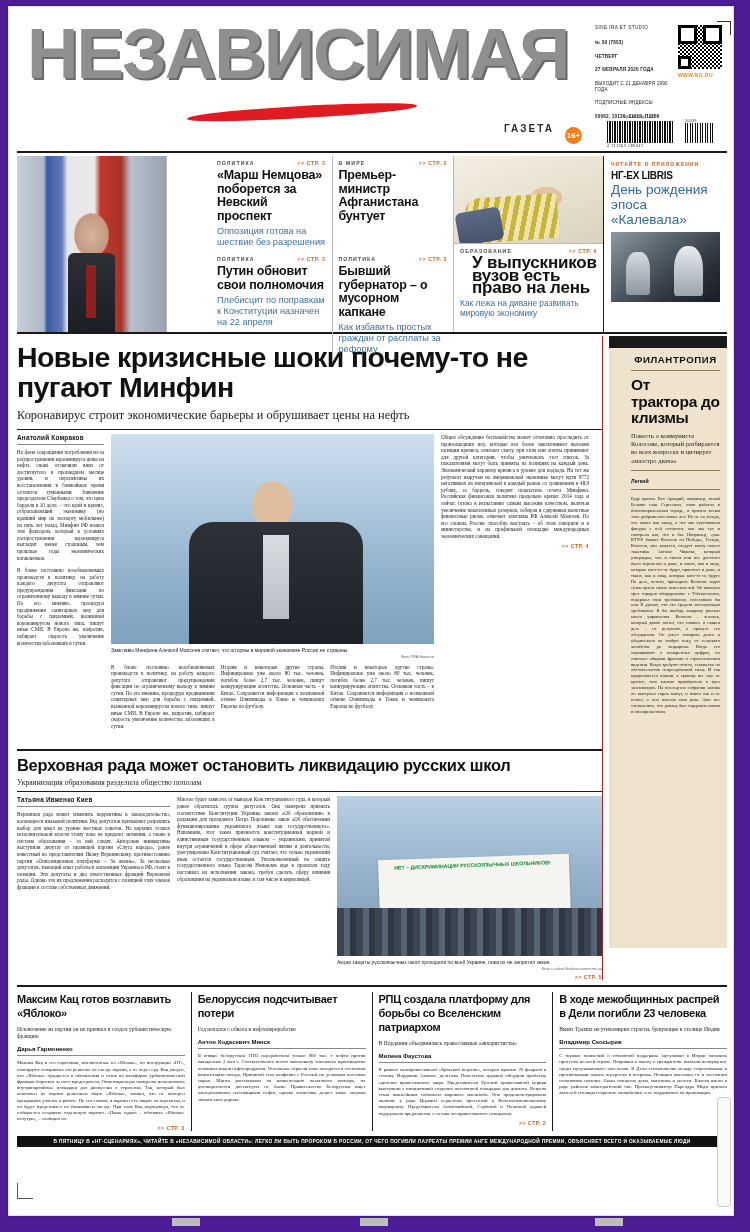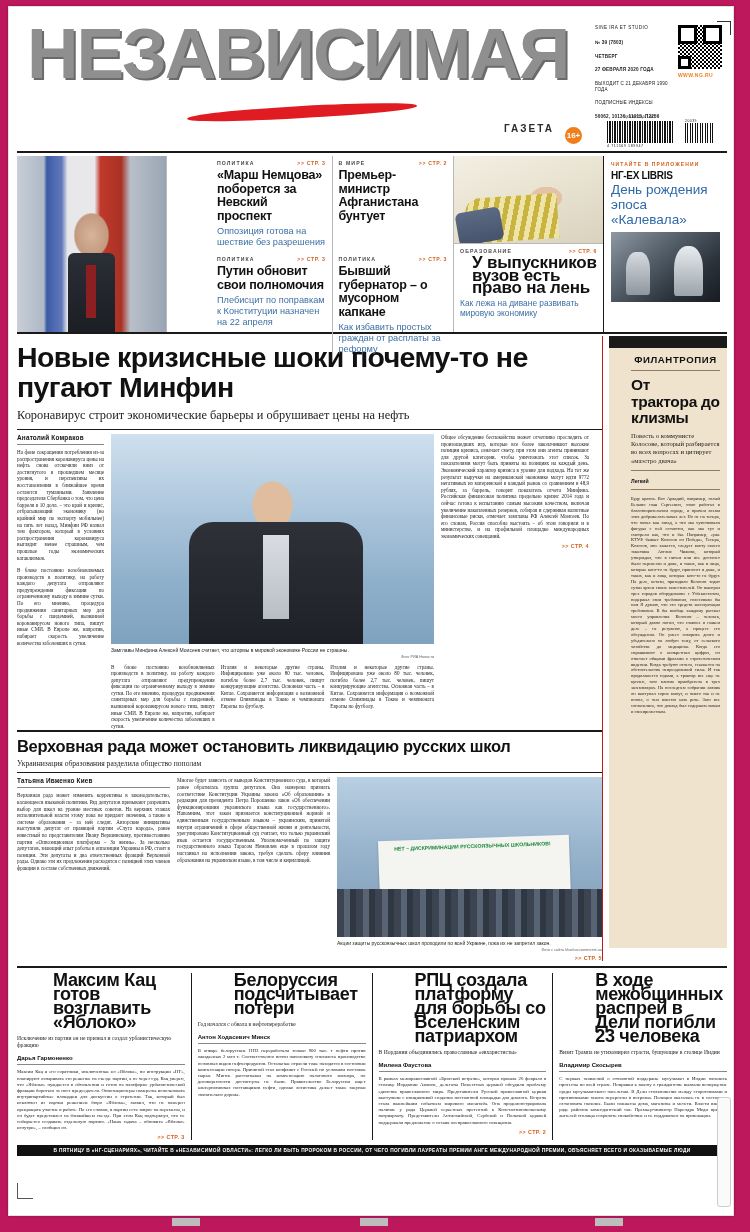--- a/index.html
+++ b/index.html
@@ -4,21 +4,21 @@
 <title>Независимая газета</title>
 <style>
   * { box-sizing: border-box; margin:0; padding:0; }
   html,body{
     background:#d9d9d9;
     font-family:"Liberation Sans", sans-serif;
   }
   .page{
     position:relative;
     width:750px; height:1232px;
-    background:#be185d;
+    background:#4c1d95;
     overflow:hidden;
     margin:0 auto;
   }
   .sheet{
     position:absolute;
     left:8px; top:6px;
     width:726px; height:1210px;
     background:#fff;
     border:1px solid #e2e2e2;
     box-shadow:0 0 3px rgba(0,0,0,.25);
@@ -303,21 +303,21 @@
   .phil-by{
     font-size:5.2px; font-weight:bold; color:#111; margin-top:7px;
   }
   .phil-body{
     font-family:"Liberation Serif", serif;
     font-size:4.5px; line-height:5.9px; text-align:justify; color:#1d1d1d;
     margin-top:5px;
   }
 
   
-  .feature2{ margin-top:1px; }
+  .feature2{ margin-top:20px; }
   .f2-head{
     font-size:16.5px; line-height:18px; font-weight:bold; color:#111;
     letter-spacing:-.3px; margin-top:5px;
   }
   .f2-sub{
     font-family:"Liberation Serif", serif;
     font-size:7.6px; color:#1d1d1d; margin-top:4px;
   }
   .f2-rule{ height:1px; background:#1a1a1a; margin-top:4px; }
   .photo-protest{
@@ -340,23 +340,22 @@
     background:repeating-linear-gradient(90deg,#3b4450 0 7px,#586474 7px 13px,#2f3742 13px 19px);
   }
 
   
   .bot-rule-thick{ height:2px; background:#1a1a1a; margin-top:5px; }
   .bottom{ display:flex; margin-top:5px; }
   .bcol{ flex:1; padding:0 6px; border-right:1px solid #1a1a1a; }
   .bcol:first-child{ padding-left:0; }
   .bcol:last-child{ border-right:none; padding-right:0; }
   .b-head{
-    font-size:18px; line-height:14px; font-weight:bold; color:#111;
+    font-size:11px; line-height:14px; font-weight:bold; color:#111;
     letter-spacing:-.3px;
-    margin-left:36px;
   }
   .b-sub{
     font-family:"Liberation Serif", serif;
     font-size:5.6px; line-height:7.2px; color:#1d1d1d; margin-top:6px;
   }
   .b-by{
     font-size:6px; font-weight:bold; color:#111; margin-top:6px;
   }
   .b-by-rule{ height:1px; background:#888; margin-top:3px; margin-bottom:4px; }
   .b-body{

